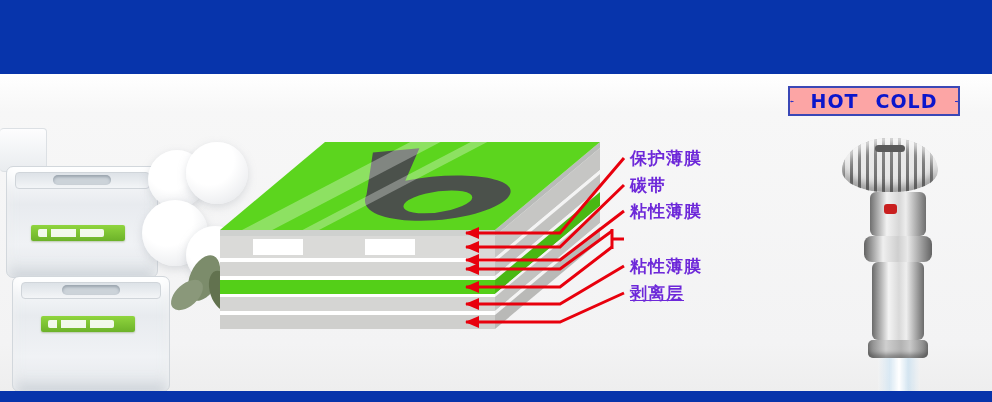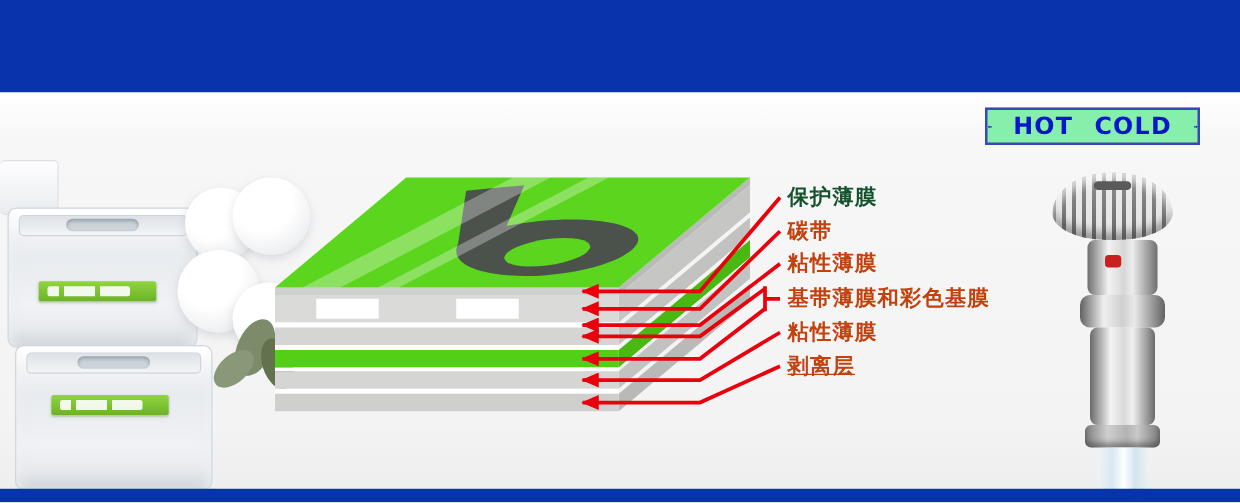--- a/index.html
+++ b/index.html
@@ -37,28 +37,28 @@
     background:radial-gradient(circle at 38% 30%, #ffffff 0 42%, #f0f1f3 72%, #dcdfe3 100%);
     box-shadow:0 3px 8px rgba(160,166,174,.35);}
   .leaf{position:absolute;border-radius:50%;}
   .leaf-1{left:52px;top:112px;width:28px;height:48px;background:#7c8c6b;transform:rotate(24deg);}
   .leaf-2{left:72px;top:128px;width:24px;height:42px;background:#62724f;transform:rotate(-18deg);}
   .leaf-3{left:38px;top:134px;width:22px;height:38px;background:#8a987a;transform:rotate(48deg);}
 
   
   .stack-svg{position:absolute;left:195px;top:118px;width:440px;height:235px;}
   .connectors{position:absolute;left:0;top:0;width:992px;height:402px;pointer-events:none;}
-  .layer-label{position:absolute;left:630px;color:#c2410c;font-size:17px;font-weight:700;
+  .layer-label{position:absolute;left:630px;color:#6d28d9;font-size:17px;font-weight:700;
     letter-spacing:1px;white-space:nowrap;line-height:1;}
-  .layer-label.red{color:#14532d;}
+  .layer-label.red{color:#6d28d9;}
   .ll-1{top:150px;} .ll-2{top:177px;} .ll-3{top:203px;}
   .ll-4{top:231px;} .ll-5{top:258px;} .ll-6{top:285px;text-decoration:underline;}
 
   
-  .hotcold{position:absolute;left:788px;top:86px;width:172px;height:30px;background:#86efac;
+  .hotcold{position:absolute;left:788px;top:86px;width:172px;height:30px;background:#fca5a5;
     border:2px solid #3a47b6;box-sizing:border-box;display:flex;align-items:center;
     justify-content:center;gap:17px;}
   .hotcold .txt{color:#0b16cc;font-size:19px;font-weight:700;letter-spacing:1px;line-height:1;}
 
   
   .faucet{position:absolute;left:820px;top:130px;width:150px;height:272px;}
   .f-knob{position:absolute;left:22px;top:8px;width:96px;height:54px;
     border-radius:50% 50% 46% 46% / 62% 62% 40% 40%;
     background:repeating-linear-gradient(90deg, rgba(74,74,74,.55) 0 3px, rgba(236,236,236,.92) 3px 8px),
                linear-gradient(180deg,#e6e6e6,#8d8d8d);
@@ -172,21 +172,20 @@
       <polyline points="612,231 560,269 466,269" marker-end="url(#ah)"></polyline>
       <polyline points="612,247 560,287 466,287" marker-end="url(#ah)"></polyline>
       <polyline points="624,266 560,304 466,304" marker-end="url(#ah)"></polyline>
       <polyline points="624,293 560,322 466,322" marker-end="url(#ah)"></polyline>
     </g>
   </svg>
 
   <div class="layer-label ll-1 red">保护薄膜</div>
   <div class="layer-label ll-2">碳带</div>
   <div class="layer-label ll-3">粘性薄膜</div>
-  <div class="layer-label ll-4">基带薄膜和彩色基膜</div>
   <div class="layer-label ll-5">粘性薄膜</div>
   <div class="layer-label ll-6">剥离层</div>
 
   <div class="hotcold">
     <svg width="24" height="15" viewBox="0 0 24 15">
       <path d="M24,4.5 H11 V0 L0,7.5 L11,15 V10.5 H24 Z" fill="#2a32c8"></path>
     </svg>
     <span class="txt">HOT</span>
     <span class="txt">COLD</span>
     <svg width="24" height="15" viewBox="0 0 24 15">

